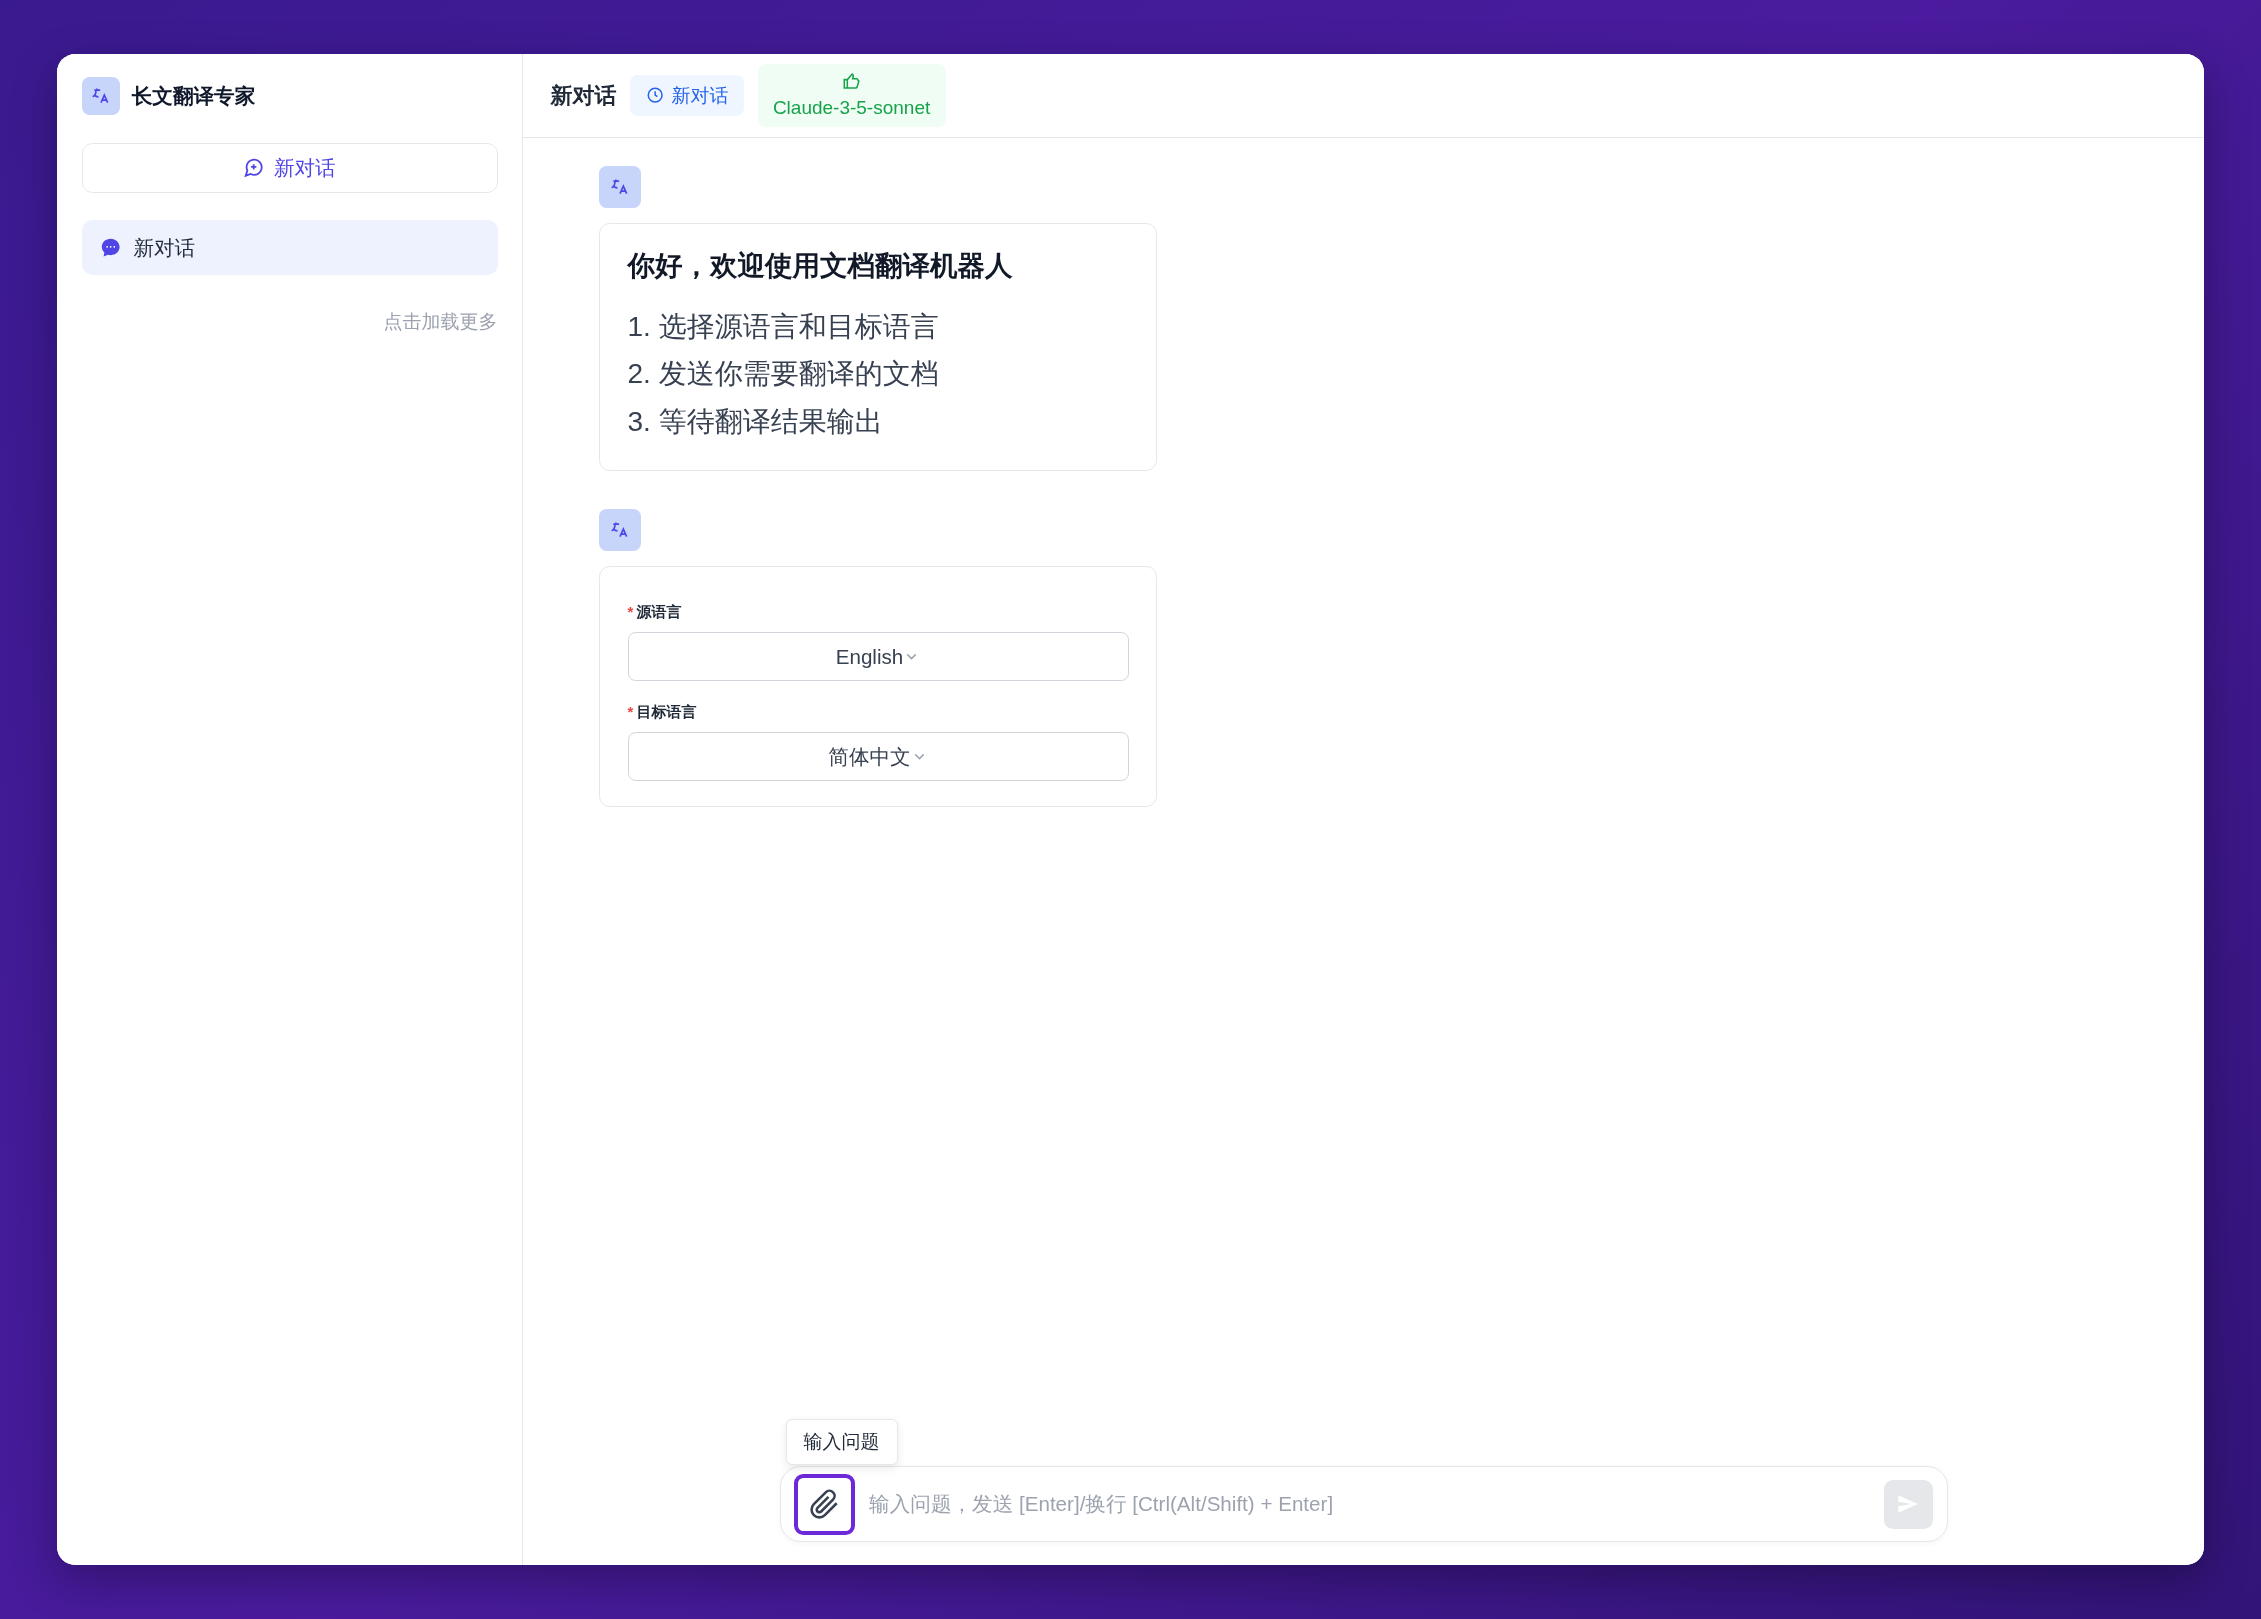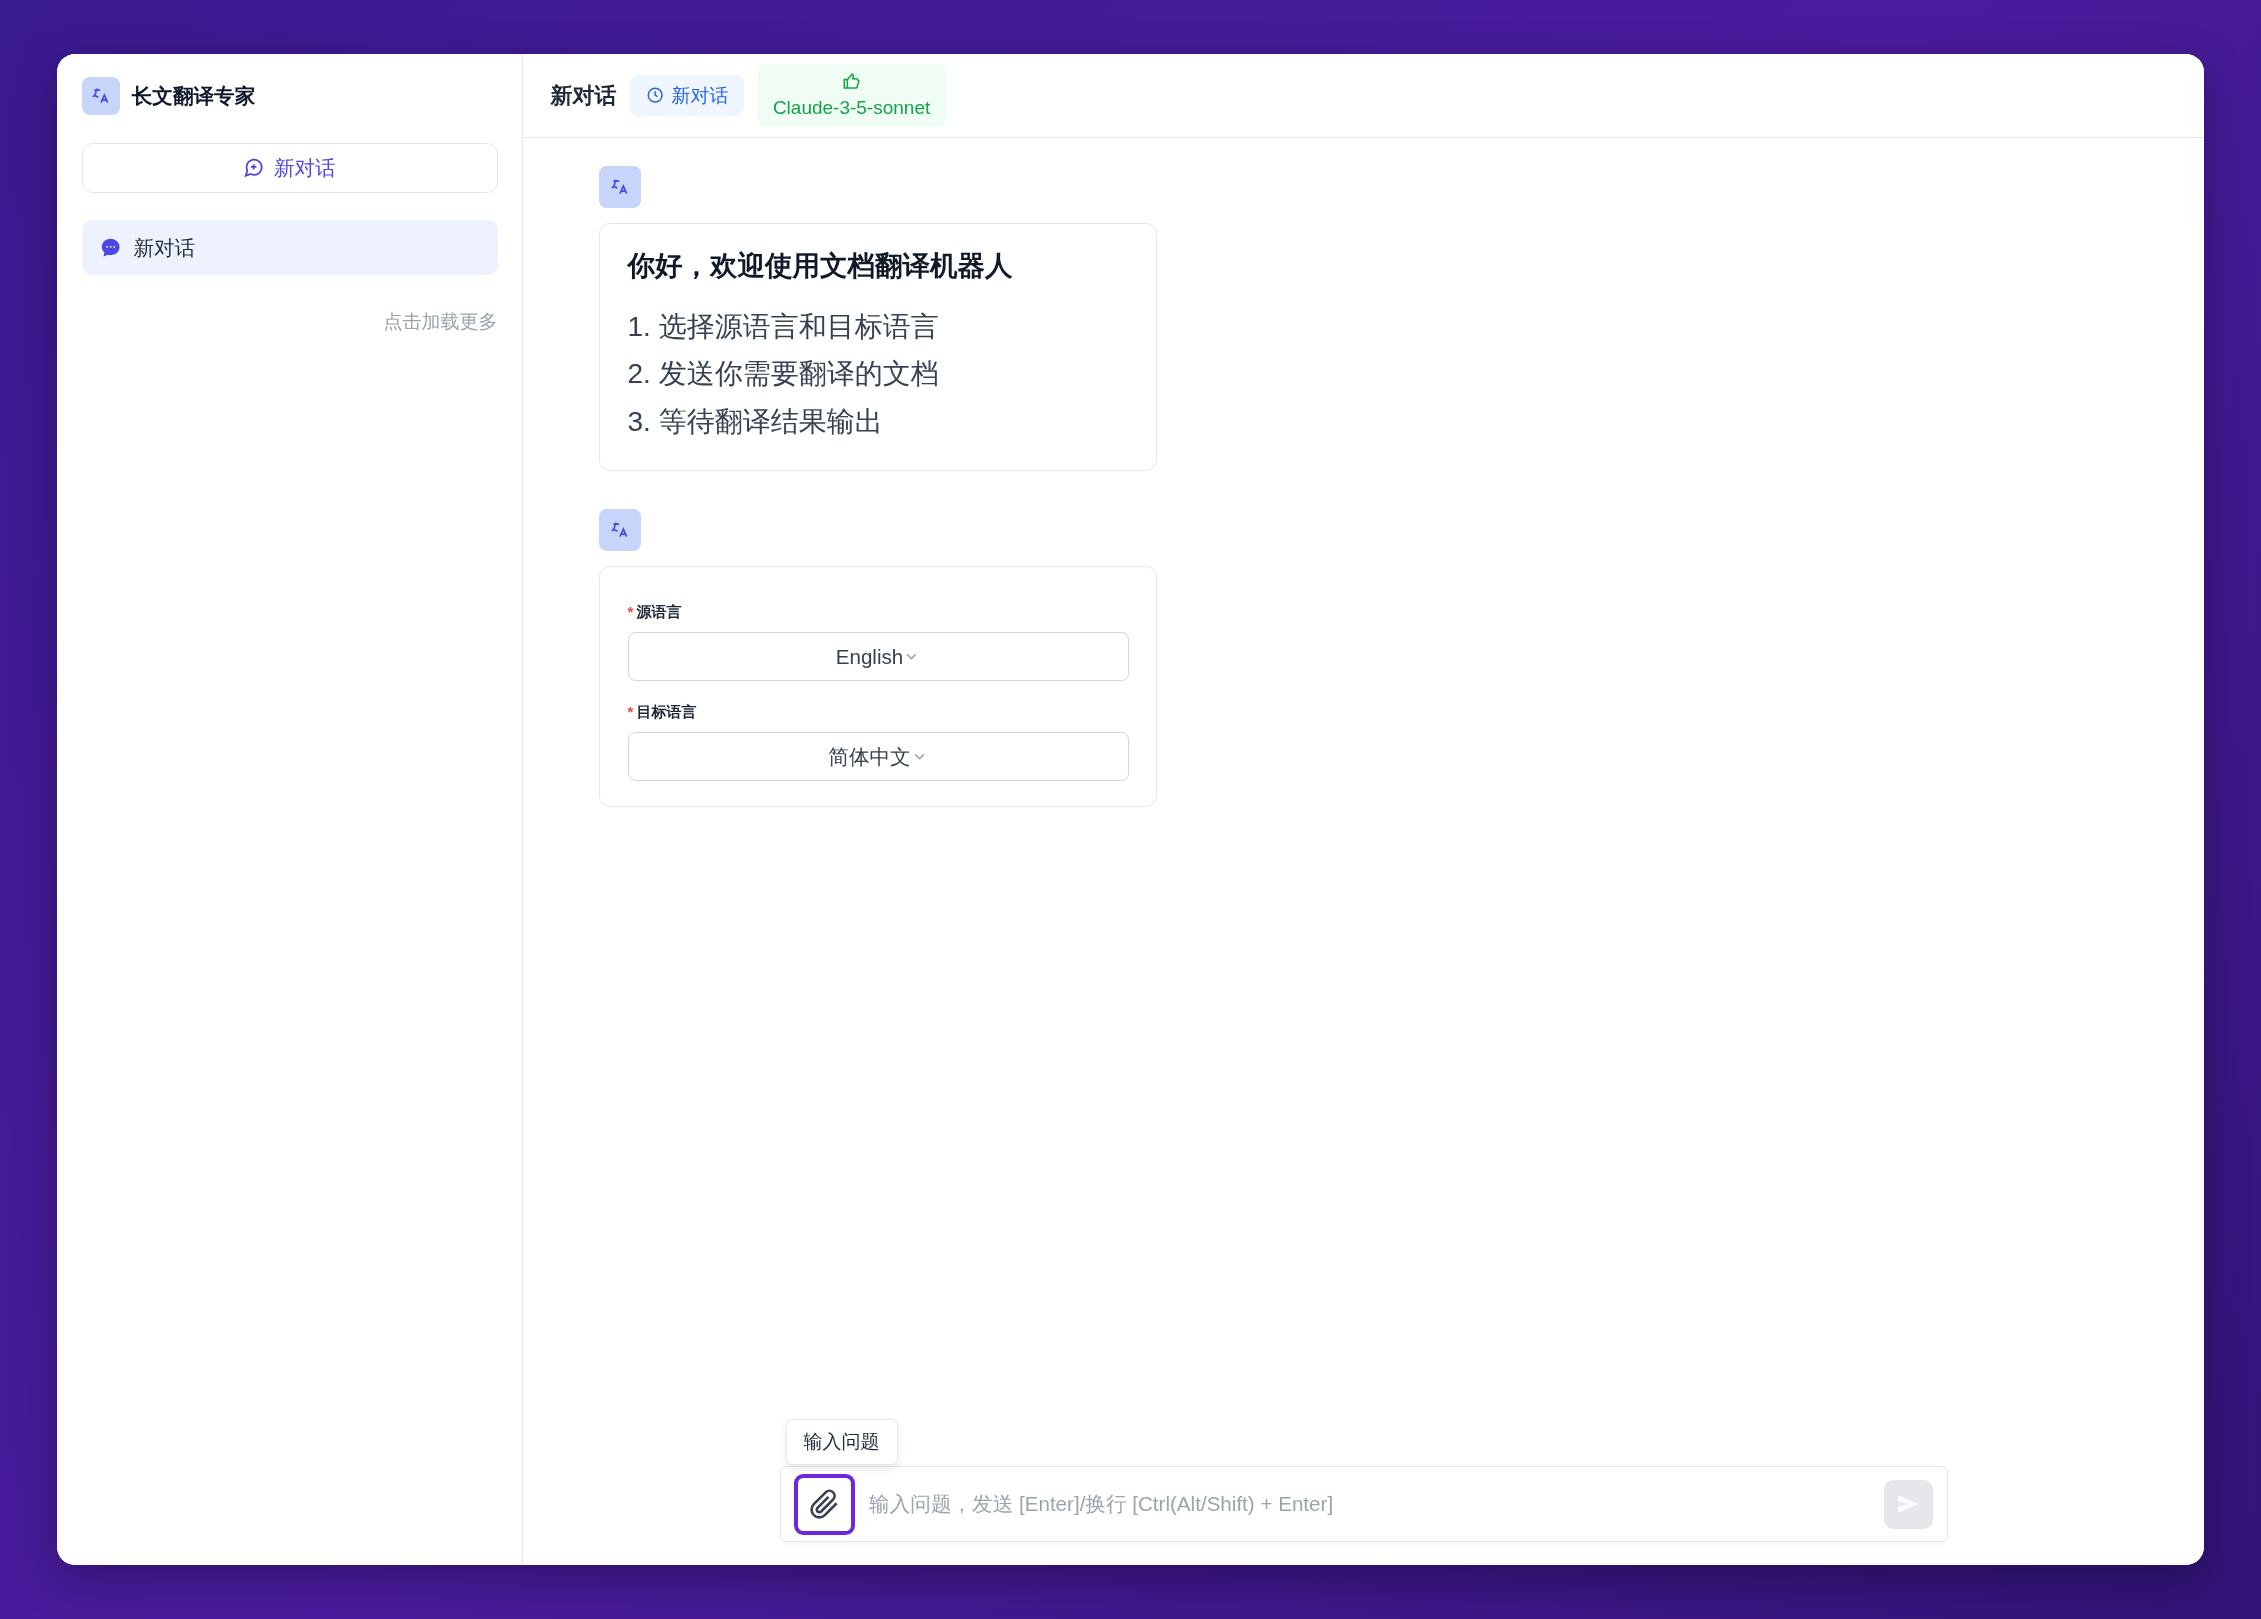--- a/index.html
+++ b/index.html
@@ -202,21 +202,21 @@
   padding: 9.2px 17px;
   font-size: 19px;
   color: #1f2937;
   box-shadow: 0 3.1px 9.2px rgba(0,0,0,0.08);
 }
 .input-bar {
   width: 100%;
   height: 76px;
   background: #ffffff;
   border: 0.8px solid #e5e7eb;
-  border-radius: 7px;
+  border-radius: 21px;
   display: flex;
   align-items: center;
   padding: 0 13.8px;
   gap: 13.8px;
   box-shadow: 0 1.5px 6.1px rgba(0,0,0,0.04);
 }
 .attach-btn {
   width: 61px;
   height: 61px;
   background: #ffffff;

